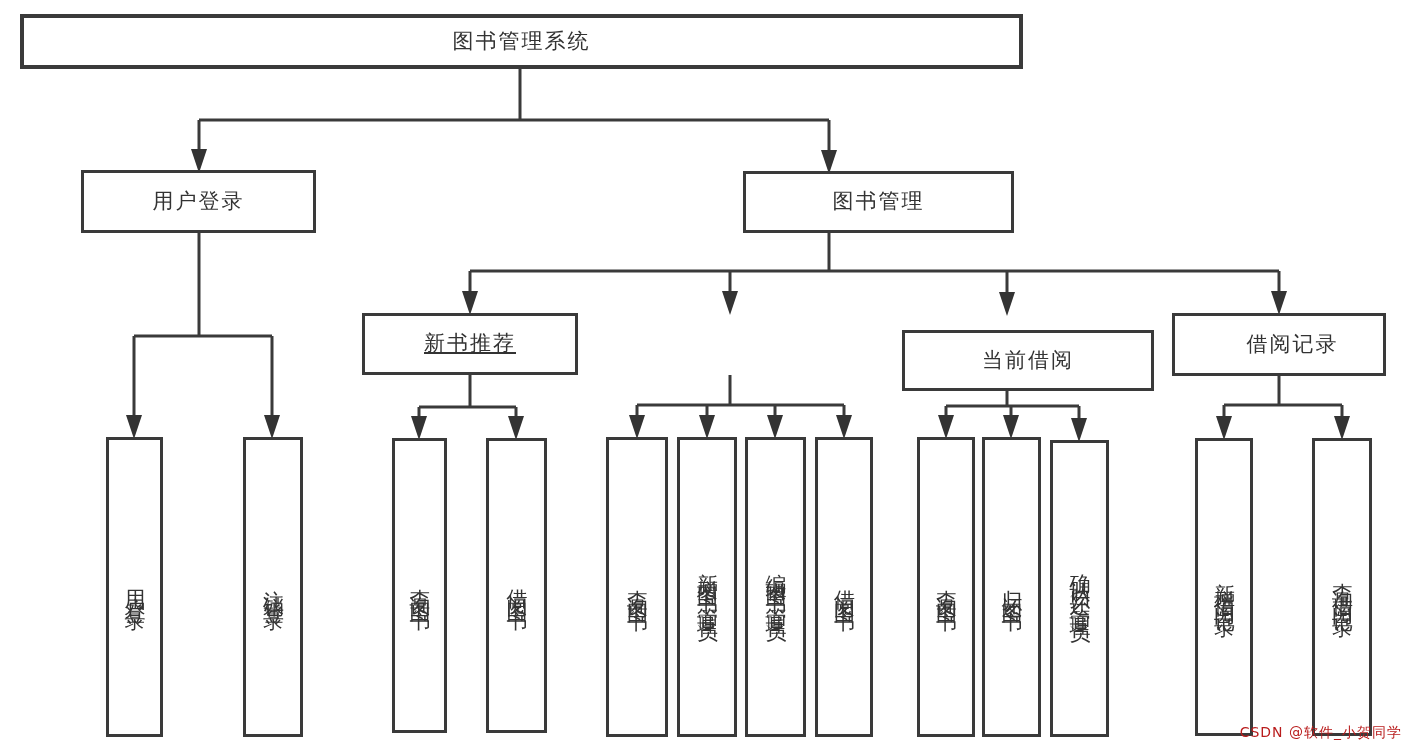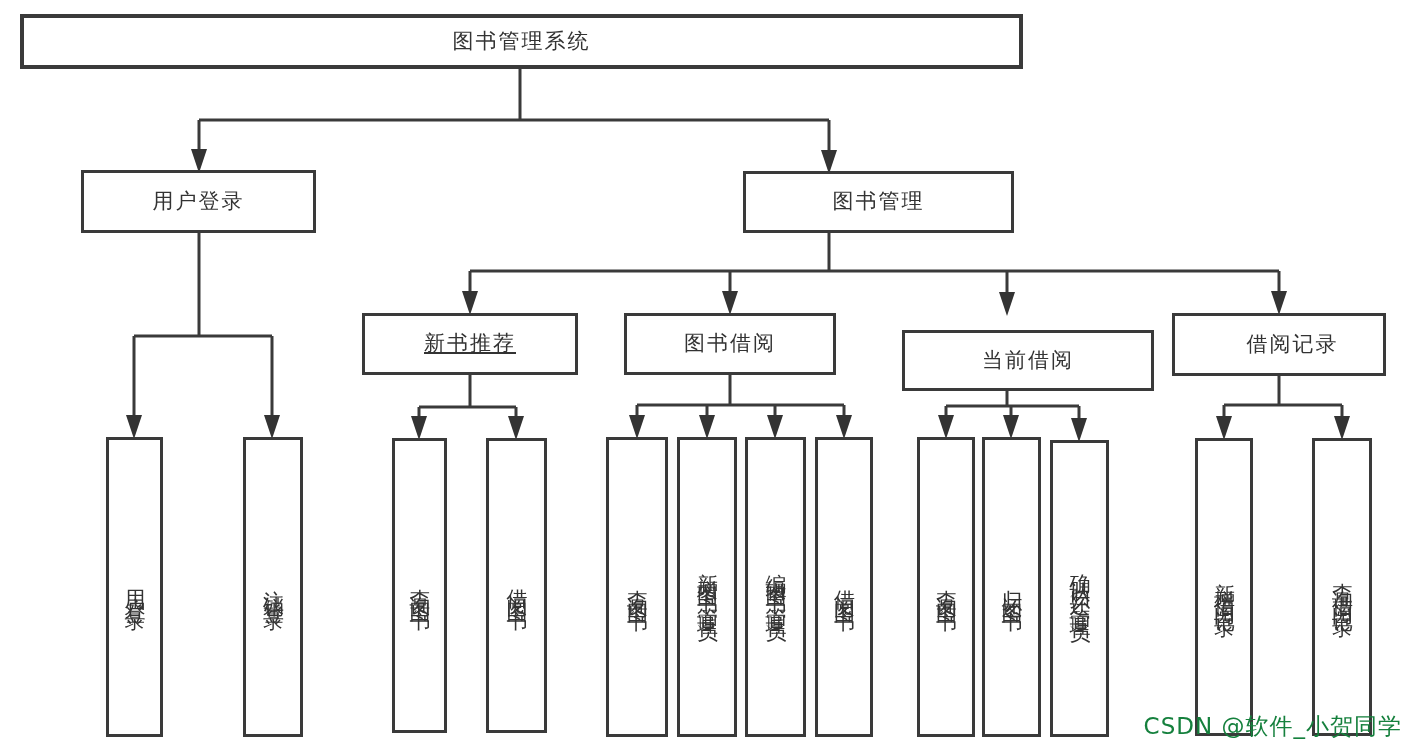--- a/index.html
+++ b/index.html
@@ -37,22 +37,22 @@
     writing-mode: vertical-rl;
     font-size: 21px;
     letter-spacing: 7px;
     line-height: 1;
     padding: 6px 0;
   }
   .watermark {
     position: absolute;
     right: 3px;
     bottom: 5px;
-    font-size: 23px;
-    color: #15803d;
+    font-size: 14px;
+    color: #b91c1c;
     letter-spacing: 1px;
     white-space: nowrap;
   }
 </style>
 </head>
 <body>
 
 <div class="stage">
 
   <svg class="connectors" viewBox="0 0 1405 747" xmlns="http://www.w3.org/2000/svg">
@@ -102,23 +102,20 @@
   <div class="box hbox" style="left:81px; top:170px; width:235px; height:63px;">
     <span>用户登录</span>
   </div>
   <div class="box hbox" style="left:712px; top:171px; width:271px; height:62px;margin-left:31px;">
     <span>图书管理</span>
   </div>
 
   <div class="box hbox" style="left:362px; top:313px; width:216px; height:62px;text-decoration:underline;">
     <span>新书推荐</span>
   </div>
-  <div class="box hbox" style="left:624px; top:313px; width:212px; height:62px;">
-    <span>图书借阅</span>
-  </div>
   <div class="box hbox" style="left:902px; top:330px; width:252px; height:61px;">
     <span>当前借阅</span>
   </div>
   <div class="box hbox" style="left:1172px; top:313px; width:214px; height:63px;padding-left:27px;">
     <span>借阅记录</span>
   </div>
 
   <div class="box vbox" style="left:106px; top:437px; width:57px; height:300px;">
     <span>用户登录</span>
   </div>

